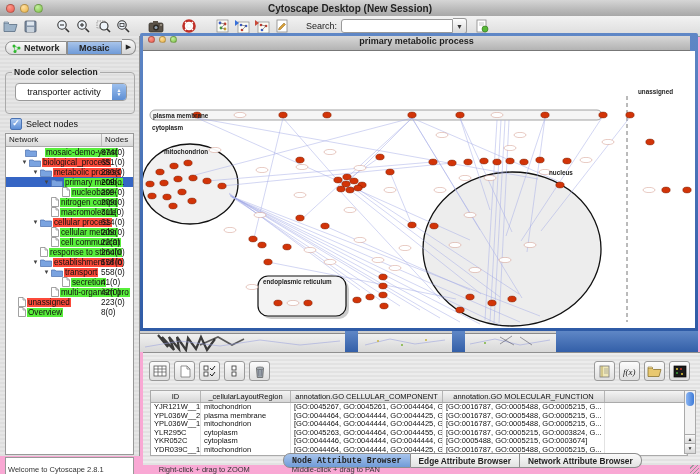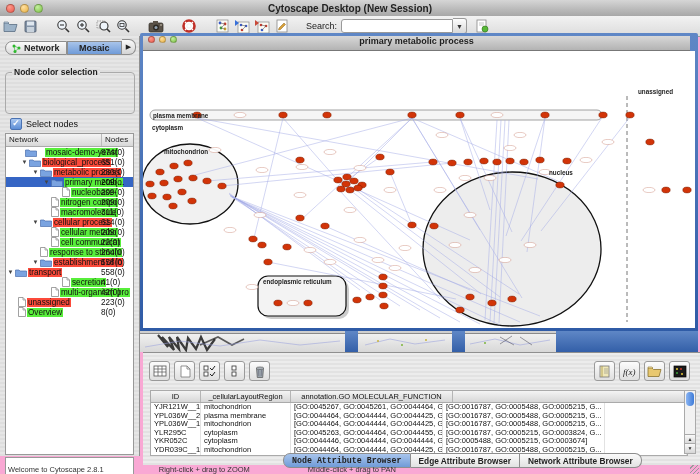--- a/index.html
+++ b/index.html
@@ -125,21 +125,21 @@
   .attr-tab{height:13px;padding:0 8px;border:1px solid #8e8e8e;border-left:none;
     background:linear-gradient(#fbfbfb,#e2e2e2);font-size:8.3px;font-weight:bold;color:#222;
     display:flex;align-items:center;}
   .attr-tab:first-child{border-left:1px solid #8e8e8e;border-radius:7px 0 0 7px;}
   .attr-tab:last-child{border-radius:0 7px 7px 0;}
   .attr-tab.sel{background:linear-gradient(#a9c5ec,#6f9bd8);font-family:Liberation Mono, monospace;}
   
   .statusbar{position:absolute;left:0;top:465px;width:700px;height:9px;
     display:flex;align-items:center;font-size:7.5px;color:#333;}
   .statusbar span{margin-left:8px;}
-  .statusbar .s2{margin-left:55px;} .statusbar .s3{margin-left:58px;}
+  .statusbar .s2{margin-left:55px;} .statusbar .s3{margin-left:42px;}
   .grip{position:absolute;right:1px;top:465px;width:9px;height:9px;
     background:repeating-linear-gradient(135deg,transparent 0 2px,#9a9a9a 2px 3px);}
   .cp-bottom{position:absolute;left:5px;top:421px;width:129px;height:33px;background:#fff;border:1px solid #999;box-sizing:border-box;}
 </style>
 </head>
 <body>
 
 <div id="app">
 
   <div class="titlebar">
@@ -274,20 +274,27 @@
           </svg>
         <span>Network</span>
       </div>
       <div class="cp-tab sel">
         <span>Mosaic</span>
       </div>
       <div class="cp-tab-more">▶</div>
     </div>
     <div class="groupbox">
       <div class="gb-title">Node color selection</div>
+      <div class="combo">
+        <span class="val">transporter activity</span>
+        <span class="stepper">
+            <span>▲</span>
+            <span>▼</span>
+          </span>
+      </div>
     </div>
     <div class="checkrow">
       <div class="checkbox">✓</div>
       <span class="lbl">Select nodes</span>
     </div>
     <div class="tree">
       <div class="tree-head">
         <div class="c1">Network</div>
         <div class="c2">Nodes</div>
       </div>
@@ -411,21 +418,21 @@
           <div class="tree-row" style="padding-left: 25px;">
             <span class="tr-arrow">▼</span>
             <span class="tr-ico">
               <svg width="12" height="9" viewBox="0 0 12 9">
                 <path d="M0.5 2 h3.5 l1 1 h6.5 v5.5 h-11 Z" fill="#7aa3e0" stroke="#4a6fae" stroke-width="0.7"></path>
               </svg>
             </span>
             <span class="chip red">establishment of lo</span>
             <span class="tr-count">558(0)</span>
           </div>
-          <div class="tree-row" style="">
+          <div class="tree-row" style="padding-left: 36px;">
             <span class="tr-arrow">▼</span>
             <span class="tr-ico">
               <svg width="12" height="9" viewBox="0 0 12 9">
                 <path d="M0.5 2 h3.5 l1 1 h6.5 v5.5 h-11 Z" fill="#7aa3e0" stroke="#4a6fae" stroke-width="0.7"></path>
               </svg>
             </span>
             <span class="chip red">transport</span>
             <span class="tr-count">558(0)</span>
           </div>
           <div class="tree-row" style="padding-left: 47px;">
@@ -731,20 +738,21 @@
             <circle cx="8" cy="4" r="1" fill="#c83828"></circle>
             <circle cx="4" cy="8" r="1" fill="#38a038"></circle>
             <circle cx="9" cy="9" r="1" fill="#e8c838"></circle>
           </svg>
         </div>
       </div>
     <div class="dp-table">
       <div class="t-head" id="t-head">
           <div style="width: 50px;">ID</div>
           <div style="width: 90px;">_cellularLayoutRegion</div>
+          <div style="width: 152px;">annotation.GO CELLULAR_COMPONENT</div>
           <div style="width: 162px;">annotation.GO MOLECULAR_FUNCTION</div>
           <div style="width: auto; flex: 1 1 0%;"></div>
         </div>
       <div id="t-body">
           <div class="t-row">
             <div style="width: 50px;">YJR121W__1</div>
             <div style="width: 90px;">mitochondrion</div>
             <div style="width: 152px;">[GO:0045267, GO:0045261, GO:0044464, G...</div>
             <div style="width: 162px;">[GO:0016787, GO:0005488, GO:0005215, G...</div>
             <div style="width: auto; flex: 1 1 0%;"></div>

